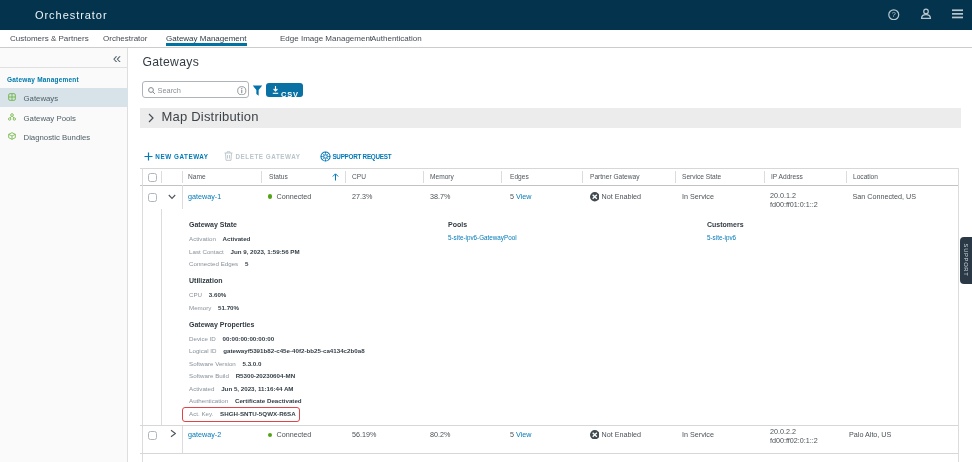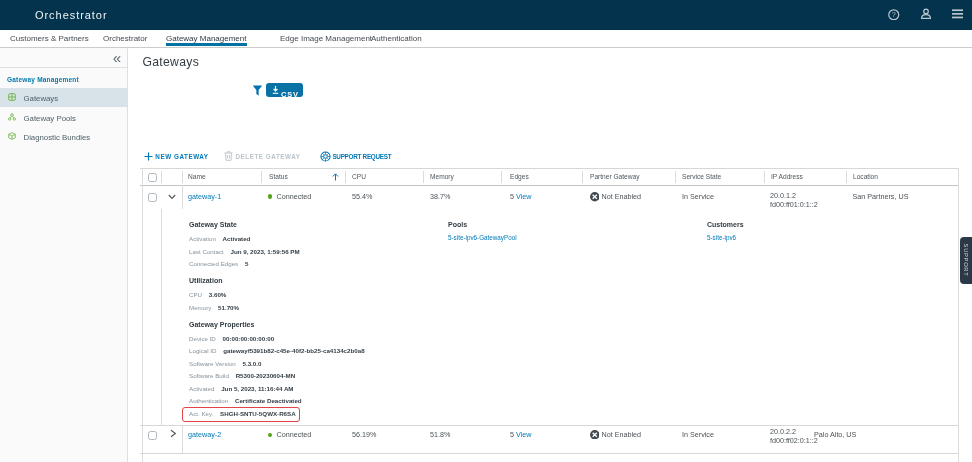--- a/index.html
+++ b/index.html
@@ -119,31 +119,49 @@
           <path d="M6 1 L11 3.5 L11 8.5 L6 11 L1 8.5 L1 3.5 Z" fill="none" stroke="#6cb33f" stroke-width="1.2"></path>
           <path d="M1 3.5 L6 6 L11 3.5 M6 6 L6 11" fill="none" stroke="#6cb33f" stroke-width="1.2"></path>
         </svg>
       <span class="txt">Diagnostic Bundles</span>
     </div>
   </div>
 
   <div id="main">
     <h1>Gateways</h1>
 
+    <div id="search">
+      <svg class="abs" style="left:5px;top:4.5px" width="7.5" height="7.5" viewBox="0 0 10 10">
+          <circle cx="4" cy="4" r="3.2" fill="none" stroke="#7d858a" stroke-width="1.3"></circle>
+          <line x1="6.4" y1="6.4" x2="9.2" y2="9.2" stroke="#7d858a" stroke-width="1.3"></line>
+        </svg>
+      <span class="ph">Search</span>
+      <svg class="abs" style="left:94px;top:3.5px" width="9.5" height="9.5" viewBox="0 0 10 10">
+          <circle cx="5" cy="5" r="4.3" fill="none" stroke="#81898e" stroke-width="0.9"></circle>
+          <circle cx="5" cy="2.9" r="0.7" fill="#81898e"></circle>
+          <rect x="4.45" y="4.2" width="1.1" height="3.4" fill="#81898e"></rect>
+        </svg>
+    </div>
     <svg class="abs" style="left:122.5px;top:36.5px" width="11" height="11.5" viewBox="0 0 11 12">
         <path d="M0.6 0.5 H10.4 L6.7 5.3 V11.2 L4.3 9.4 V5.3 Z" fill="#0272ab"></path>
       </svg>
     <div id="csvbtn">
         <svg class="abs" style="left:6px;top:3px" width="7" height="8" viewBox="0 0 7 8">
           <path d="M3.5 0 V4.5 M1.6 3 L3.5 5 L5.4 3" fill="none" stroke="#fff" stroke-width="1.1"></path>
           <path d="M0.8 7.3 H6.2" stroke="#fff" stroke-width="1.1"></path>
         </svg>
         <span style="position:absolute;left:15px;top:5px">CSV</span>
       </div>
 
+    <div id="mapbar">
+      <svg class="abs" style="left:8px;top:4.5px" width="6" height="10" viewBox="0 0 6 10">
+          <path d="M1 1 L5 5 L1 9" fill="none" stroke="#4a5156" stroke-width="1.2"></path>
+        </svg>
+      <span class="t">Map Distribution</span>
+    </div>
 
     <svg class="abs" style="left:14.5px;top:103.5px" width="9" height="9" viewBox="0 0 9 9">
         <path d="M4.5 0.5 V8.5 M0.5 4.5 H8.5" stroke="#0079b8" stroke-width="1.2"></path>
       </svg>
     <div class="actbtn" style="left:26.3px">NEW GATEWAY</div>
     <svg class="abs" style="left:94.5px;top:103px" width="9" height="10" viewBox="0 0 9 10">
         <path d="M0.5 2 H8.5 M3 2 V0.8 H6 V2 M1.5 2 L2 9.3 H7 L7.5 2 M3.5 4 V7.5 M5.5 4 V7.5" fill="none" stroke="#b9c4ca" stroke-width="0.9"></path>
       </svg>
     <div class="actbtn dis" style="left:106.4px">DELETE GATEWAY</div>
     <svg class="abs" style="left:190.5px;top:102.5px" width="11" height="11" viewBox="0 0 12 12">
@@ -188,31 +206,31 @@
       <div class="th" style="left:631px;top:5px">IP Address</div>
       <div class="th" style="left:713px;top:5px">Location</div>
 
       <div class="cb" style="left:8px;top:24.5px"></div>
       <svg class="abs" style="left:28px;top:26px" width="8" height="5.5" viewBox="0 0 8 5.5">
           <path d="M0.8 1 L4 4.4 L7.2 1" fill="none" stroke="#4d565c" stroke-width="1.1"></path>
         </svg>
       <div class="cell link" style="left:48px;top:23.5px">gateway-1</div>
       <div class="abs" style="left:127.5px;top:26px;width:4.5px;height:4.5px;border-radius:50%;background:#53a318"></div>
       <div class="cell" style="left:136.5px;top:23.5px">Connected</div>
-      <div class="cell" style="left:212px;top:23.5px">55.4%</div>
+      <div class="cell" style="left:212px;top:23.5px">27.3%</div>
       <div class="cell" style="left:290px;top:23.5px">38.7%</div>
       <div class="cell" style="left:370px;top:23.5px">5 <span class="link">View</span></div>
       <svg class="abs" style="left:449.5px;top:24px" width="9.5" height="9.5" viewBox="0 0 10 10">
           <circle cx="5" cy="5" r="5" fill="#404a50"></circle>
           <path d="M2.8 2.8 L7.2 7.2 M7.2 2.8 L2.8 7.2" stroke="#fff" stroke-width="1.4"></path>
         </svg>
       <div class="cell" style="left:461.5px;top:23.5px">Not Enabled</div>
       <div class="cell" style="left:542px;top:23.5px">In Service</div>
       <div class="cell" style="left:630px;top:24px;line-height:8.7px">20.0.1.2<br>fd00:ff01:0:1::2</div>
-      <div class="cell" style="left:712.5px;top:23.5px">San Partners, US</div>
+      <div class="cell" style="left:712.5px;top:23.5px">San Connected, US</div>
 
       <div class="dhead" style="left:49px;top:53px">Gateway State</div>
       <div class="drow" style="left:49px;top:67px">Activation <b>Activated</b></div>
       <div class="drow" style="left:49px;top:79.5px">Last Contact <b>Jun 9, 2023, 1:59:56 PM</b></div>
       <div class="drow" style="left:49px;top:92px">Connected Edges <b>5</b></div>
       <div class="dhead" style="left:49px;top:109px">Utilization</div>
       <div class="drow" style="left:49px;top:123px">CPU <b>3.60%</b></div>
       <div class="drow" style="left:49px;top:136px">Memory <b>51.70%</b></div>
       <div class="dhead" style="left:49px;top:153px">Gateway Properties</div>
       <div class="drow" style="left:49px;top:166.5px">Device ID <b>00:00:00:00:00:00</b></div>
@@ -231,29 +249,29 @@
       <div class="hline" style="left:0;top:257px;width:818px"></div>
       <div class="hline" style="left:0;top:285px;width:818px"></div>
       <div class="cb" style="left:8px;top:262.5px"></div>
       <svg class="abs" style="left:29.5px;top:260.5px" width="6.5" height="9" viewBox="0 0 6.5 9">
           <path d="M1 1.2 L5.4 4.5 L1 7.8" fill="none" stroke="#4d565c" stroke-width="1.1"></path>
         </svg>
       <div class="cell link" style="left:48px;top:262px">gateway-2</div>
       <div class="abs" style="left:127.5px;top:264.5px;width:4.5px;height:4.5px;border-radius:50%;background:#53a318"></div>
       <div class="cell" style="left:136.5px;top:262px">Connected</div>
       <div class="cell" style="left:212px;top:262px">56.19%</div>
-      <div class="cell" style="left:290px;top:262px">51.8%</div>
+      <div class="cell" style="left:290px;top:262px">80.2%</div>
       <div class="cell" style="left:370px;top:262px">5 <span class="link">View</span></div>
       <svg class="abs" style="left:449.5px;top:261.5px" width="9.5" height="9.5" viewBox="0 0 10 10">
           <circle cx="5" cy="5" r="5" fill="#404a50"></circle>
           <path d="M2.8 2.8 L7.2 7.2 M7.2 2.8 L2.8 7.2" stroke="#fff" stroke-width="1.4"></path>
         </svg>
       <div class="cell" style="left:461.5px;top:262px">Not Enabled</div>
       <div class="cell" style="left:542px;top:262px">In Service</div>
       <div class="cell" style="left:630px;top:260.3px;line-height:8.7px">20.0.2.2<br>fd00:ff02:0:1::2</div>
-      <div class="cell" style="left:674px;top:262px">Palo Alto, US</div>
+      <div class="cell" style="left:709px;top:262px">Palo Alto, US</div>
     </div>
   </div>
 
   <div id="support">
       <span>SUPPORT <span style="font-size:7.5px">«</span></span>
     </div>
 </div>
 
 </body></html>

